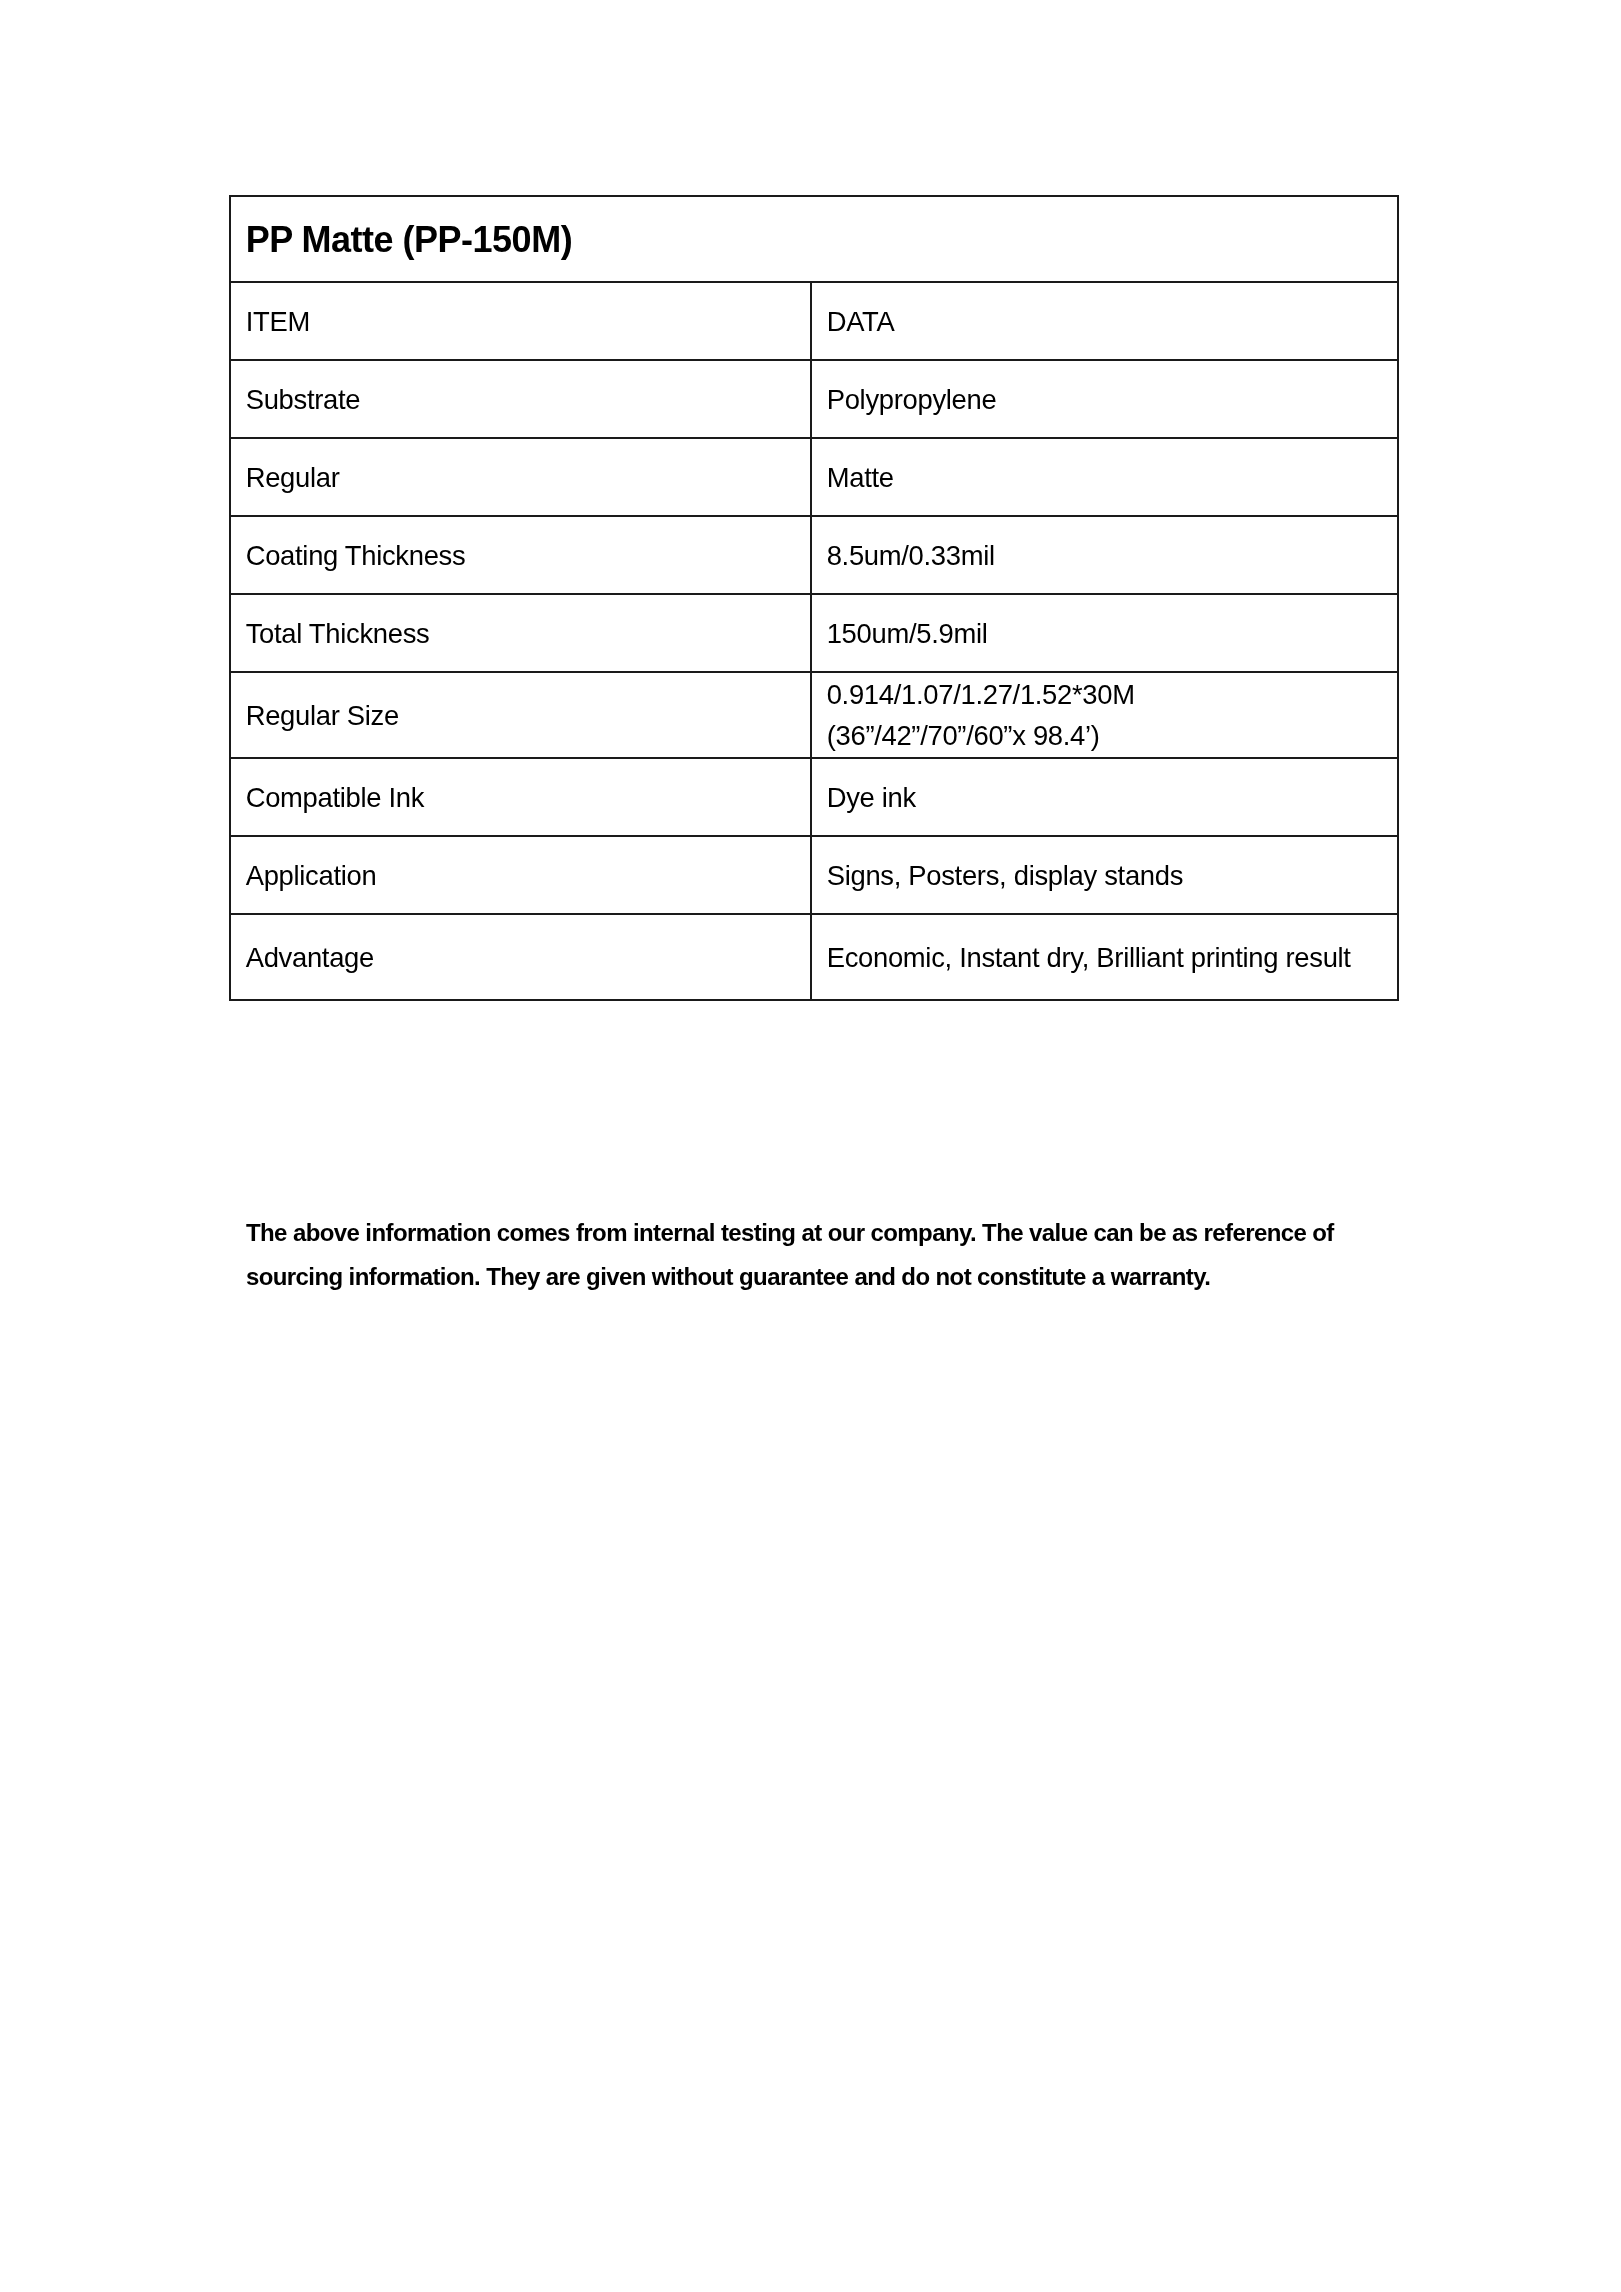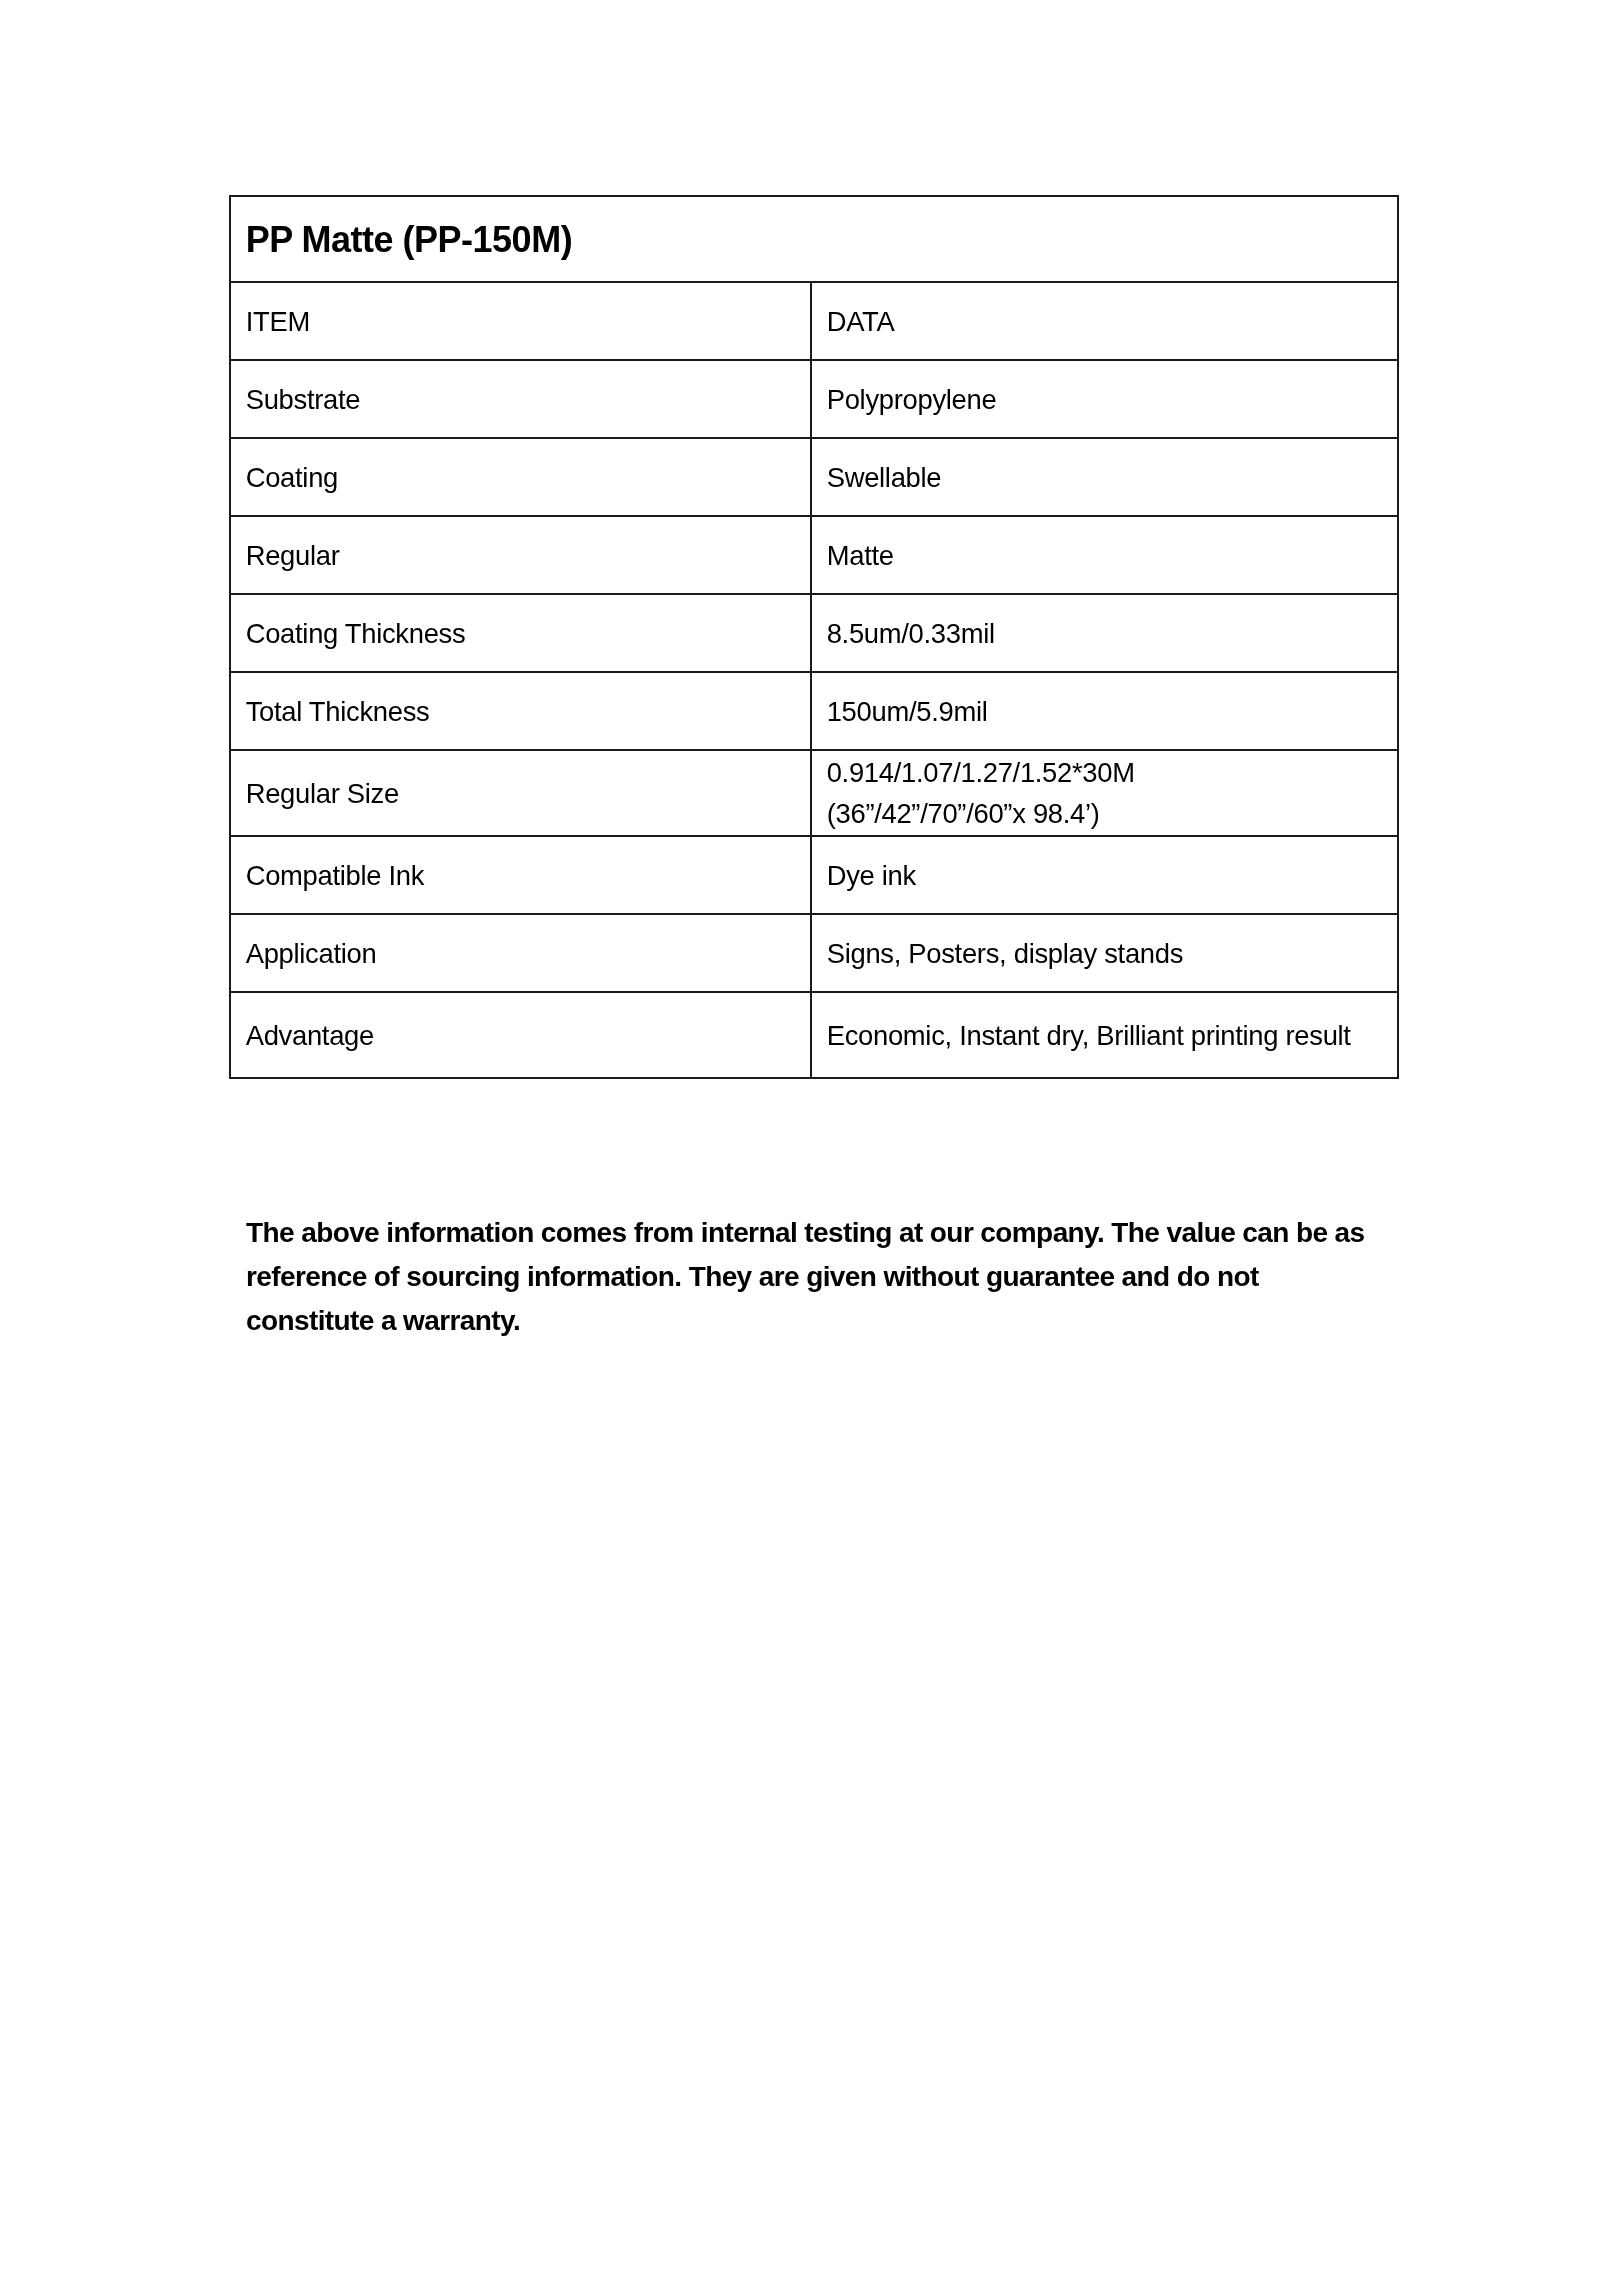--- a/index.html
+++ b/index.html
@@ -50,21 +50,21 @@
       letter-spacing: -0.5px !important;
     }
     .row-std td { height: 76px; }
     .row-tall td { height: 84px; }
     .justify { text-align: center; text-align-last: left; }
     .footer-note {
       position: absolute;
       left: 246px;
       top: 1211px;
       width: 1127px;
-      font-size: 28px;
+      font-size: 24px;
       line-height: 44px;
       font-weight: bold;
       letter-spacing: -0.6px;
       margin: 0;
     }
   </style>
 </head>
 <body>
 
 <div class="page">
@@ -77,24 +77,20 @@
         <tr>
       <td colspan="2" class="title-cell">PP Matte (PP-150M)</td>
     </tr>
     <tr class="row-std">
       <td>ITEM</td>
       <td>DATA</td>
     </tr>
     <tr class="row-std">
       <td>Substrate</td>
       <td>Polypropylene</td>
-    </tr>
-    <tr class="row-std">
-      <td>Coating</td>
-      <td>Swellable</td>
     </tr>
     <tr class="row-std">
       <td>Regular</td>
       <td>Matte</td>
     </tr>
     <tr class="row-std">
       <td>Coating Thickness</td>
       <td>8.5um/0.33mil</td>
     </tr>
     <tr class="row-std">

